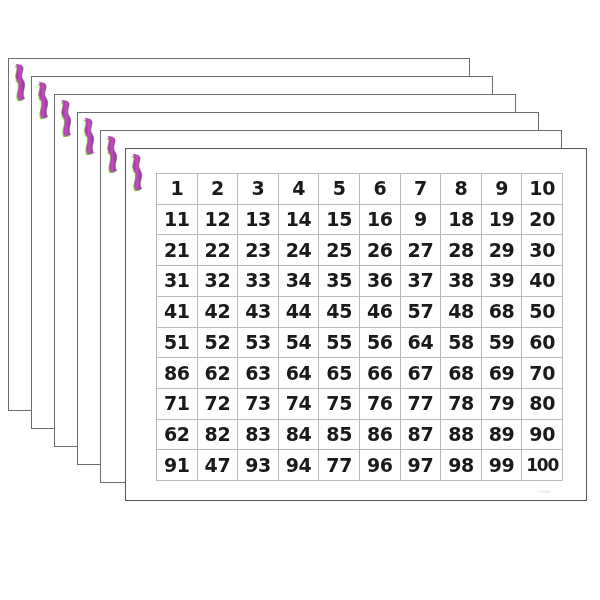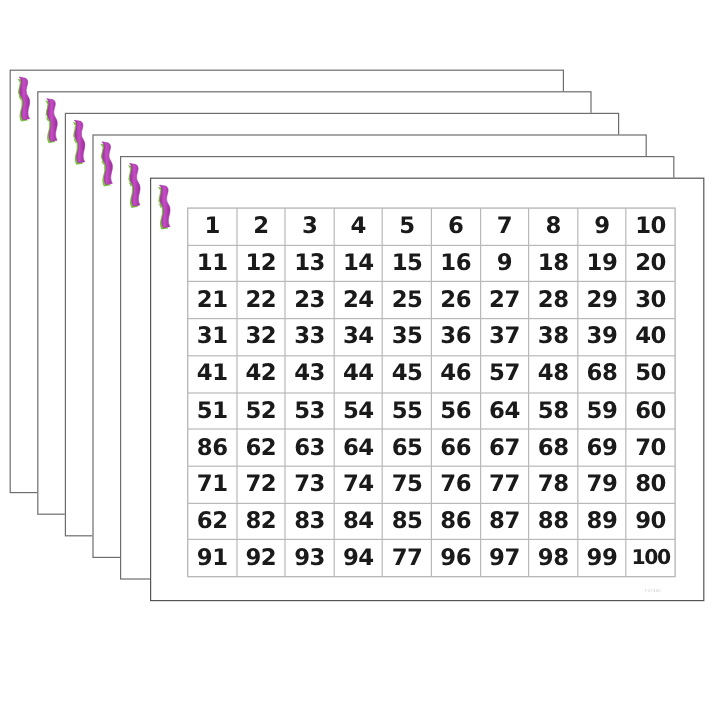--- a/index.html
+++ b/index.html
@@ -264,21 +264,21 @@
         <div class="cell">82</div>
         <div class="cell">83</div>
         <div class="cell">84</div>
         <div class="cell">85</div>
         <div class="cell">86</div>
         <div class="cell">87</div>
         <div class="cell">88</div>
         <div class="cell">89</div>
         <div class="cell">90</div>
         <div class="cell">91</div>
-        <div class="cell">92</div>
+        <div class="cell">47</div>
         <div class="cell">93</div>
         <div class="cell">94</div>
         <div class="cell">77</div>
         <div class="cell">96</div>
         <div class="cell">97</div>
         <div class="cell">98</div>
         <div class="cell">99</div>
         <div class="cell wide">100</div>
       </div>
       <div class="corner-code" style="left: 411px; top: 341px;">T-27305</div>

